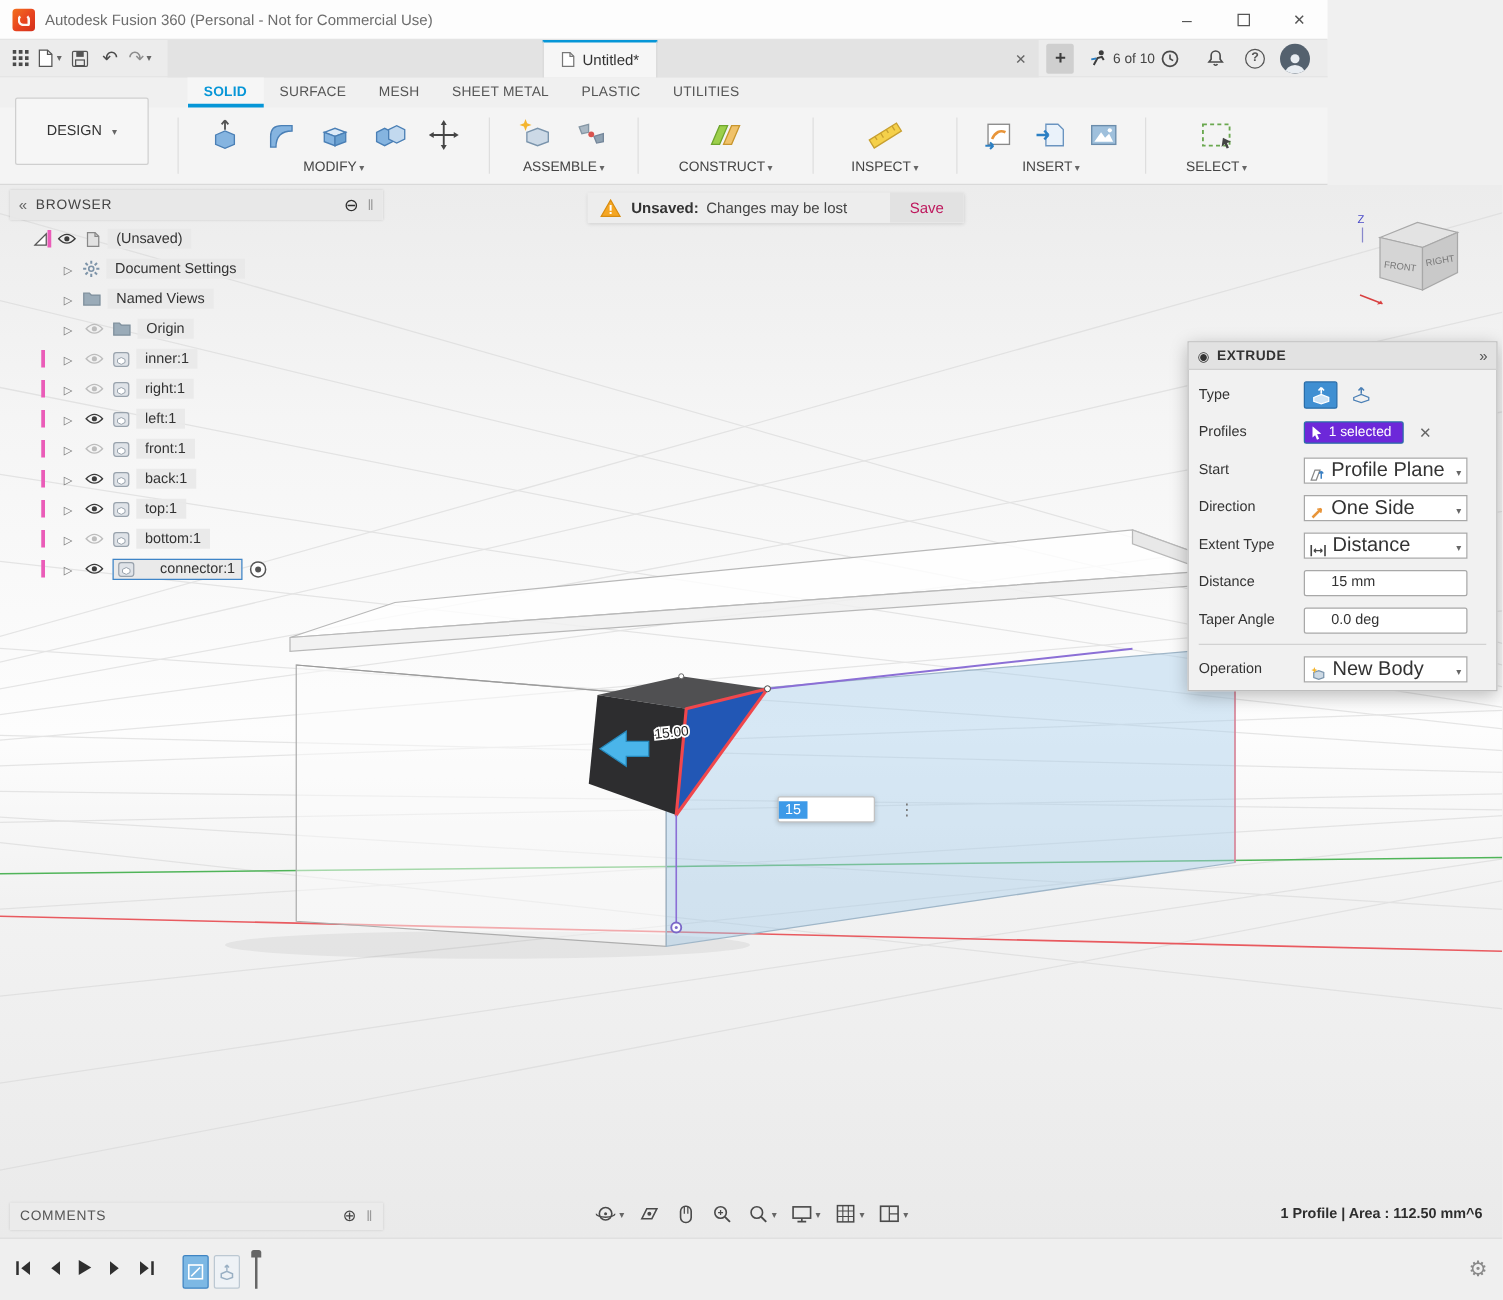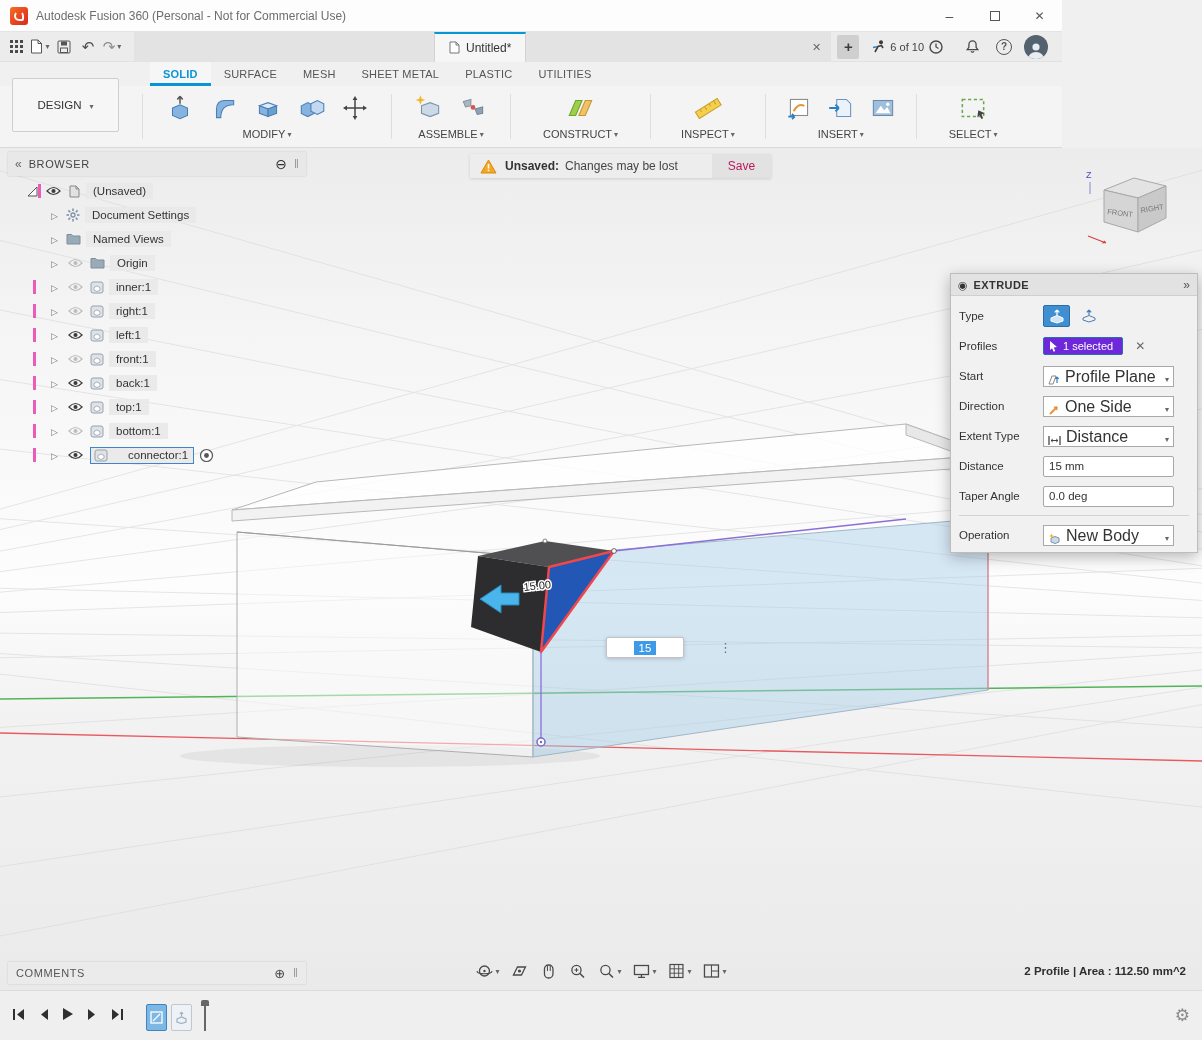--- a/index.html
+++ b/index.html
@@ -95,35 +95,35 @@
 .dialog{position:absolute;left:950px;top:125px;width:248px;background:#f1f1f1;border:1px solid #bdbdbd;box-shadow:0 4px 14px rgba(0,0,0,.28);z-index:8;}
 .dlg-header{height:22px;background:#e2e2e2;border-bottom:1px solid #cfcfcf;display:flex;align-items:center;gap:6px;padding:0 7px;}
 .dlg-dot::before{content:"◉";font-size:11px;color:#333;}
 .dlg-title{font-size:11px;font-weight:bold;letter-spacing:.4px;color:#333;flex:1;}
 .dlg-pin::before{content:"»";color:#555;font-size:12px;}
 .dlg-body{padding:5px 8px 2px;}
 .drow{display:flex;align-items:center;min-height:30px;}
 .dlabel{width:84px;font-size:11.5px;color:#333;flex:0 0 auto;}
 .dd{width:131px;height:21px;background:#fff;border:1px solid #a8a8a8;border-radius:0;display:flex;align-items:flex-end;gap:5px;padding:0 4px;font-size:16px;color:#333;}
 .dd .car{margin-left:auto;}
-.din{width:131px;height:21px;background:#fff;border:1px solid #a8a8a8;border-radius:2px;padding:0 5px;font-size:11.5px;color:#333;font-family:"Liberation Sans","DejaVu Sans",sans-serif;}
+.din{width:131px;height:21px;background:#fff;border:1px solid #a8a8a8;border-radius:2px;padding:0 21px;font-size:11.5px;color:#333;font-family:"Liberation Sans","DejaVu Sans",sans-serif;}
 .type-btn{width:27px;height:22px;border:1px solid transparent;border-radius:2px;display:flex;align-items:center;justify-content:center;margin-right:5px;}
 .type-btn.sel{background:#3f8fd2;border-color:#2a6da8;}
 .chip-sel{display:inline-flex;align-items:center;gap:5px;background:#6d28d9;border:1px solid #2a6da8;color:#fff;font-size:11px;padding:2px 9px 2px 5px;border-radius:2px;}
 .clear-x{margin-left:12px;color:#666;}
 .clear-x::before{content:"✕";font-size:12px;}
 .dsep{border-top:1px solid #d2d2d2;margin:4px 0;}
 .dlg-footer{display:flex;align-items:center;gap:8px;border-top:1px solid #cdcdcd;padding:6px 9px;background:#ededed;}
 .info-i{width:14px;height:14px;border-radius:50%;border:1.4px solid #444;display:flex;align-items:center;justify-content:center;color:#444;}
 .info-i::before{content:"i";font-size:9px;font-weight:bold;font-style:italic;}
 .f-sp{flex:1;}
 .dbtn{min-width:58px;text-align:center;padding:2px 10px;background:linear-gradient(#fafafa,#e7e7e7);border:1px solid #a8a8a8;border-radius:2px;font-size:11.5px;color:#333;}
 
 
-.dimbox{position:absolute;left:606px;top:489px;width:78px;height:21px;background:#fff;border:1px solid #c2c2c2;border-radius:2px;box-shadow:0 1px 4px rgba(0,0,0,.18);display:flex;align-items:center;justify-content:center;}
+.dimbox{position:absolute;left:622px;top:489px;width:78px;height:21px;background:#fff;border:1px solid #c2c2c2;border-radius:2px;box-shadow:0 1px 4px rgba(0,0,0,.18);display:flex;align-items:center;}
 .dimval{background:#3d9ae8;color:#fff;font-size:11.5px;padding:1px 5px;}
 .dimdots{position:absolute;left:719px;top:489px;height:21px;display:flex;align-items:center;color:#777;}
 .dimdots::before{content:"⋮";font-size:13px;}
 
 
 .comments{position:absolute;left:8px;top:814px;width:298px;height:22px;background:rgba(234,234,234,.97);display:flex;align-items:center;gap:8px;padding:0 8px;box-shadow:0 0 2px rgba(0,0,0,.15);}
 .ctitle{font-size:11px;letter-spacing:.6px;color:#555;flex:1;}
 .cadd::before{content:"⊕";font-size:13px;color:#444;}
 .navbar{position:absolute;left:50%;top:812px;transform:translateX(-50%);display:flex;align-items:center;gap:7px;}
 .navbtn{display:flex;align-items:center;padding:2px 2px;color:#4a4a4a;}
@@ -843,21 +843,21 @@
       </span>
       <span class="navbtn car">
         <svg width="18" height="18" viewBox="0 0 18 18">
             <rect x="2" y="3" width="14" height="12" fill="none" stroke="#4a4a4a" stroke-width="1.3"></rect>
             <line x1="9" y1="3" x2="9" y2="15" stroke="#4a4a4a"></line>
             <line x1="9" y1="9" x2="16" y2="9" stroke="#4a4a4a"></line>
           </svg>
       </span>
     </div>
 
-    <div class="statusbar">2 Profile | Area : 112.50 mm^2</div>
+    <div class="statusbar">1 Profile | Area : 112.50 mm^6</div>
   </div>
 
   <div class="timeline">
     <div class="tl-controls">
       <span><svg width="13" height="13" viewBox="0 0 13 13">
             <rect x="1" y="1" width="2" height="11" fill="#2f2f2f"></rect>
             <path d="M12 1 L5 6.5 L12 12 Z" fill="#2f2f2f"></path>
           </svg></span>
       <span><svg width="11" height="13" viewBox="0 0 11 13">
             <path d="M10 1 L3 6.5 L10 12 Z" fill="#2f2f2f"></path>

